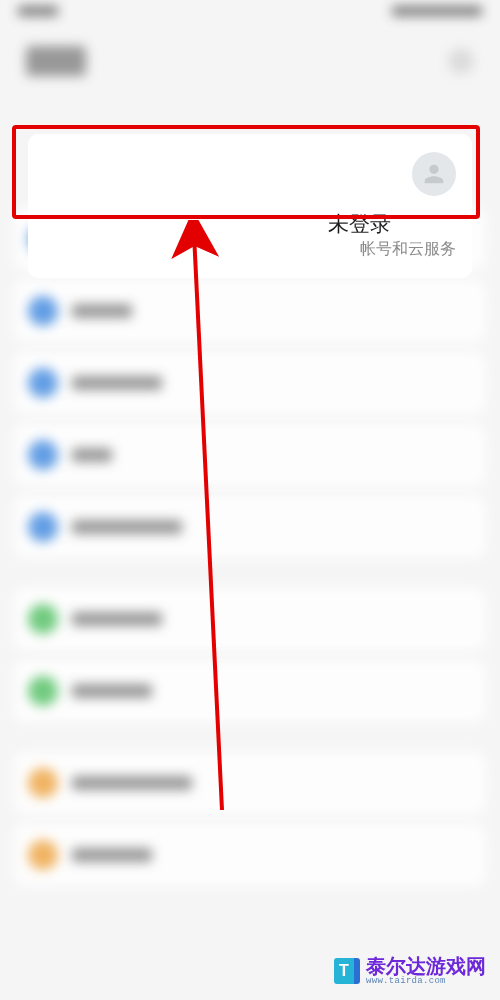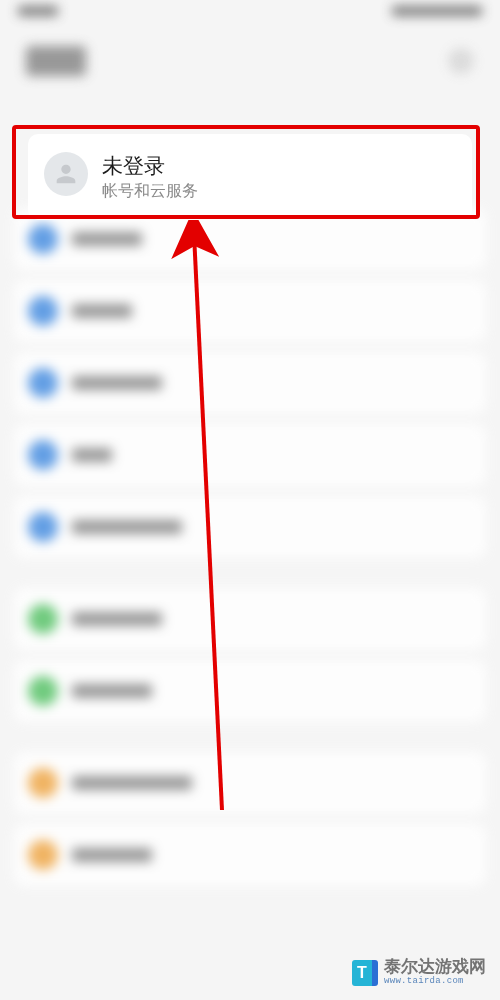--- a/index.html
+++ b/index.html
@@ -47,24 +47,25 @@
       background: #aaa;
       border-radius: 50%;
       opacity: 0.4;
     }
     .account-card {
       margin: 4px 14px 16px;
       background: #fff;
       border-radius: 10px;
       padding: 18px 16px;
       display: flex;
-      align-items: flex-start;
+      align-items: flex-end;
       gap: 14px;
       position: relative;
       z-index: 5;
+      flex-direction: column;
     }
     .avatar {
       width: 44px;
       height: 44px;
       border-radius: 50%;
       background: #e4e7ea;
       display: flex;
       align-items: center;
       justify-content: center;
     }
@@ -73,20 +74,21 @@
     .account-title {
       font-size: 21px;
       color: #1c1c1c;
       font-weight: 500;
       line-height: 1.3;
     }
     .account-sub {
       font-size: 16px;
       color: #8a8a8a;
       margin-top: 2px;
+      margin-left: 32px;
     }
     .list {
       padding: 0 14px;
     }
     .list-item {
       background: #fff;
       border-radius: 10px;
       padding: 16px 14px;
       margin-bottom: 10px;
       display: flex;
@@ -136,25 +138,24 @@
       position: relative;
       display: flex;
       align-items: center;
       justify-content: center;
       color: #fff;
       font-size: 16px;
       font-weight: 900;
       border-right: 6px solid #2b6fd4;
     }
     .wm-text {
-      font-size: 17px;
+      font-size: 20px;
       font-weight: 700;
-      color: #737373;
+      color: #6d28d9;
       line-height: 1;
-      font-family: Liberation Mono, monospace;
     }
     .wm-url {
       font-size: 9px;
       color: #5a86ba;
       letter-spacing: 0.3px;
       font-family: Liberation Mono, monospace;
     }
   </style>
 </head>
 <body>

